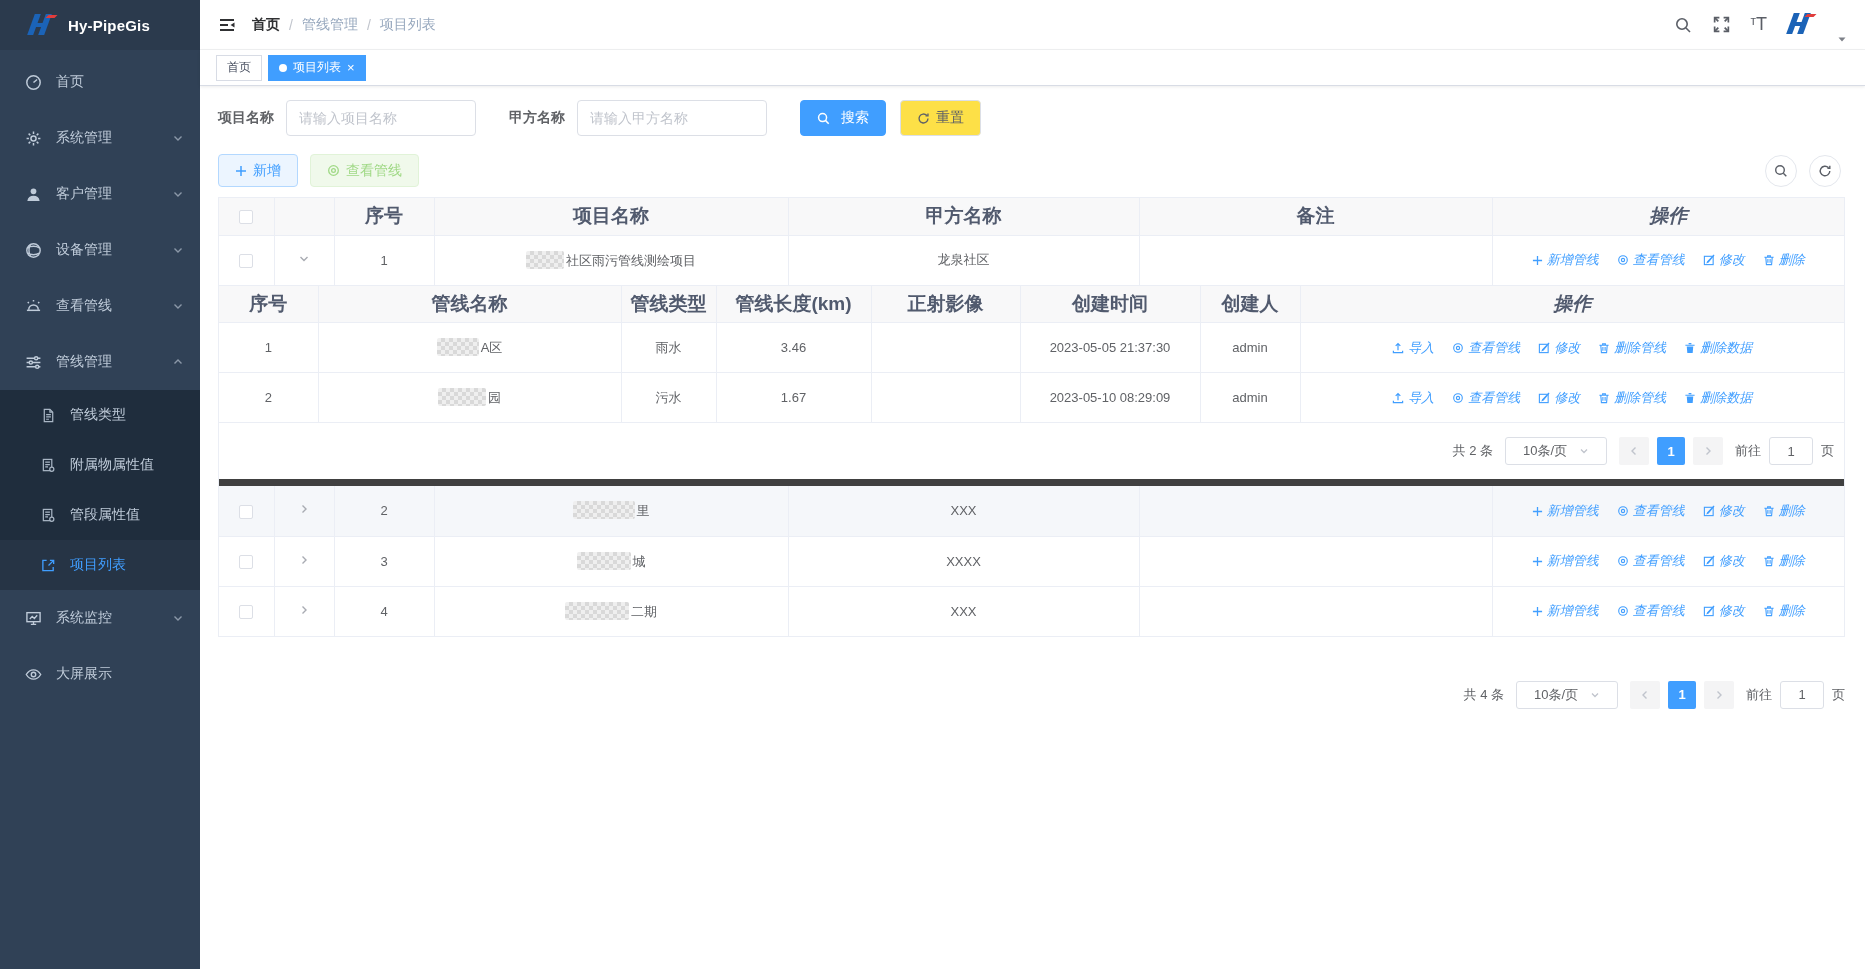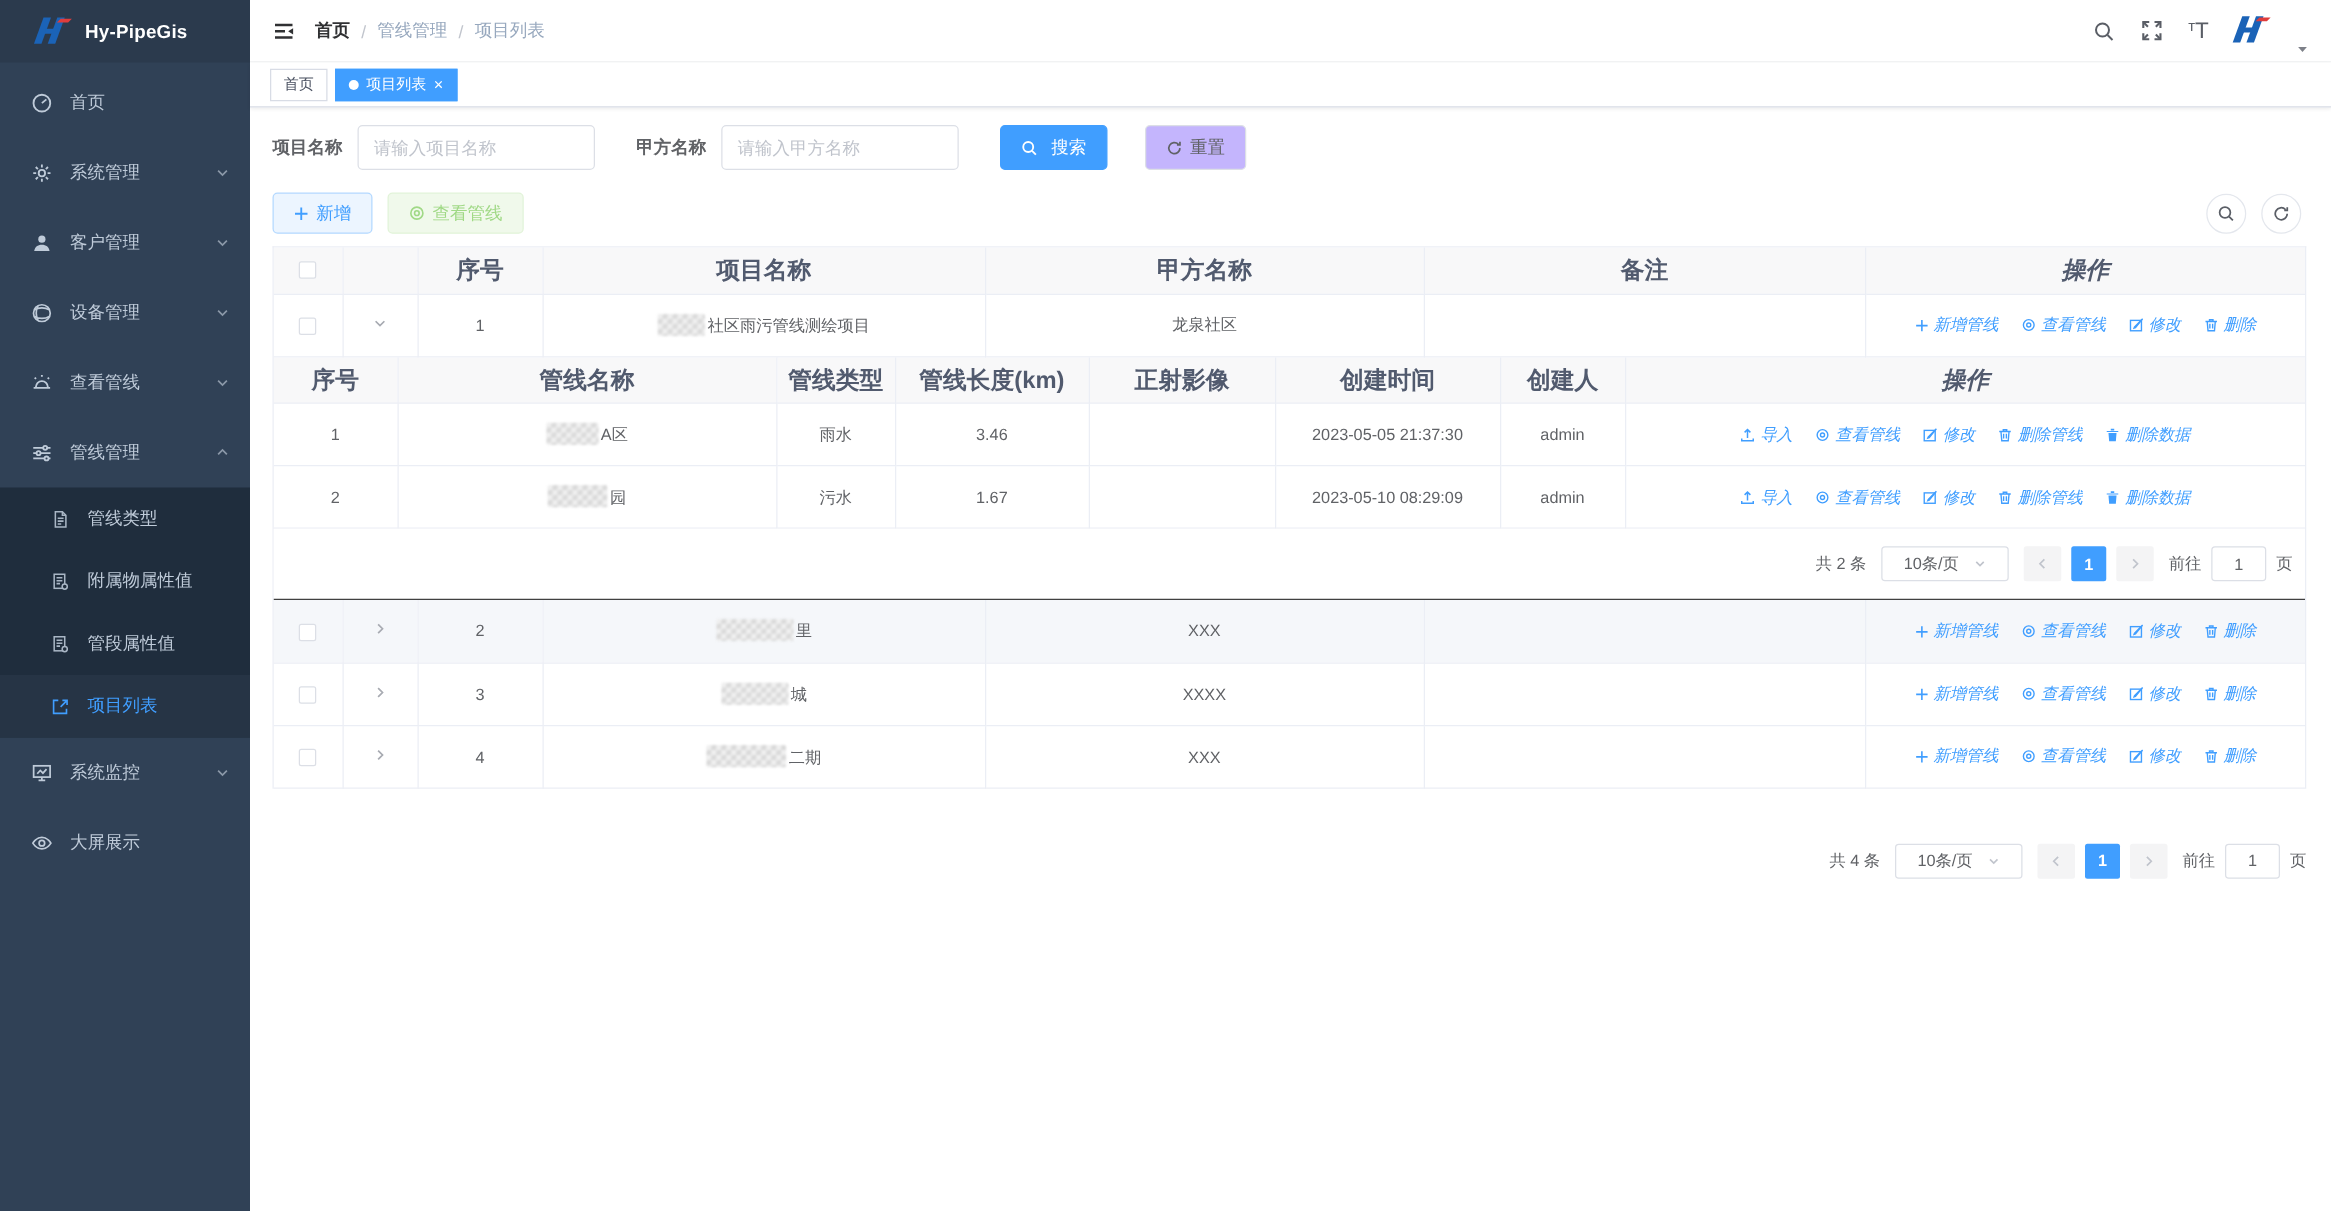--- a/index.html
+++ b/index.html
@@ -51,22 +51,22 @@
   .tab .close{font-size:13px;line-height:1;display:inline-flex;}
 
   .content{flex:1;padding:14px 20px 0 18px;background:#fff;overflow:hidden;}
 
   
   .filter-row{display:flex;align-items:center;margin-bottom:18px;}
   .f-label{font-weight:700;color:#606266;margin-right:12px;white-space:nowrap;}
   .f-input{width:190px;height:36px;border:1px solid #dcdfe6;border-radius:4px;padding:0 12px;font-size:14px;color:#606266;outline:none;margin-right:33px;font-family:inherit;}
   .f-input::placeholder{color:#c0c4cc;}
   .btn{height:36px;display:inline-flex;align-items:center;justify-content:center;gap:6px;border-radius:4px;font-size:14px;cursor:pointer;border:1px solid transparent;padding:0 16px;white-space:nowrap;}
-  .btn-primary{background:#409eff;border-color:#409eff;color:#fff;margin-right:30px;gap:11px;}
-  .btn-plain{background:#c4b5fd;border-color:#dcdfe6;color:#606266;}
+  .btn-primary{background:#409eff;border-color:#409eff;color:#fff;margin-right:14px;gap:11px;}
+  .btn-plain{background:#fde047;border-color:#dcdfe6;color:#606266;}
 
   
   .toolbar{display:flex;align-items:center;margin-bottom:10px;}
   .btn-add{height:33px;background:#ecf5ff;border:1px solid #b3d8ff;color:#409eff;margin-right:12px;}
   .btn-view{height:33px;background:#f0f9eb;border:1px solid #e1f3d8;color:#a0d986;cursor:not-allowed;}
   .circ{width:32px;height:32px;border-radius:50%;border:1px solid #e4e7ed;display:inline-flex;align-items:center;justify-content:center;color:#5a5e66;cursor:pointer;background:#fff;}
   .tool-right{margin-left:auto;display:flex;gap:12px;padding-right:4px;}
 
   
   .grid{border:1px solid #ebeef5;border-bottom:none;}
@@ -81,21 +81,21 @@
   .lnk{display:inline-flex;align-items:center;gap:4px;color:#409eff;cursor:pointer;margin:0 9px;white-space:nowrap;}
   .lnk svg{flex:none;}
   .mosaic{display:inline-block;height:18px;vertical-align:-4px;border-radius:2px;margin-right:2px;
     background:
       linear-gradient(45deg,#d9d9d9 25%,transparent 25%,transparent 75%,#d9d9d9 75%) 0 0/8px 8px,
       linear-gradient(45deg,#d9d9d9 25%,#efefef 25%,#efefef 75%,#d9d9d9 75%) 4px 4px/8px 8px;
     filter:blur(.7px);}
 
   
   .pager{display:flex;align-items:center;justify-content:flex-end;gap:12px;font-size:13px;color:#606266;}
-  .pager-inner{padding:14px 10px 14px 0;background:#fff;border-bottom:1px solid #404040;}
+  .pager-inner{padding:14px 10px 14px 0;background:#fff;border-bottom:7px solid #404040;}
   .pager-bottom{margin-top:44px;padding-right:0;}
   .psize{width:102px;height:28px;border:1px solid #dcdfe6;border-radius:3px;display:inline-flex;align-items:center;justify-content:center;gap:12px;cursor:pointer;color:#606266;background:#fff;}
   .psize .chev{color:#c0c4cc;display:inline-flex;}
   .pbtn{width:30px;height:28px;border-radius:2px;background:#f4f4f5;display:inline-flex;align-items:center;justify-content:center;color:#c0c4cc;cursor:pointer;}
   .pnum{min-width:28px;height:28px;border-radius:2px;background:#409eff;color:#fff;display:inline-flex;align-items:center;justify-content:center;font-weight:600;cursor:pointer;}
   .goto-input{width:44px;height:28px;border:1px solid #dcdfe6;border-radius:3px;text-align:center;font-size:13px;color:#606266;outline:none;font-family:inherit;}
   .pgroup{display:inline-flex;align-items:center;gap:8px;}
 </style>
 </head>
 <body>

